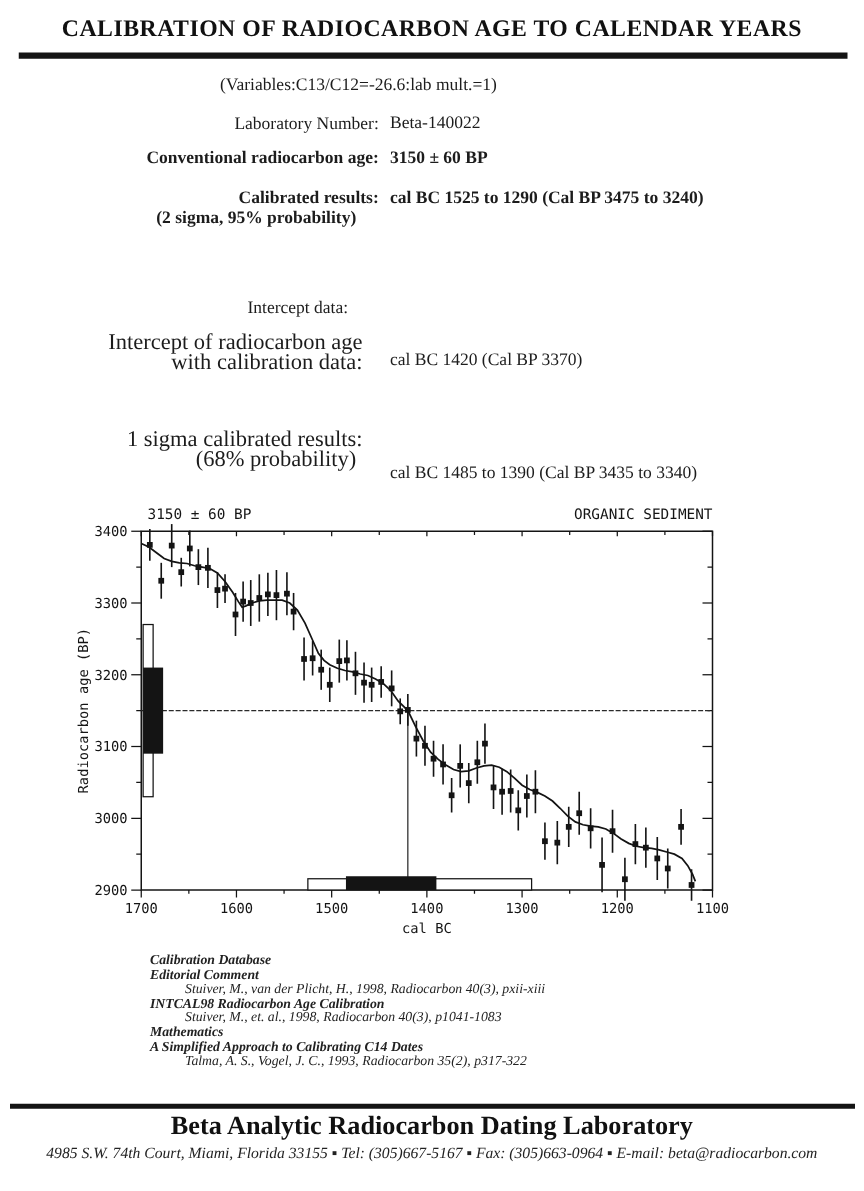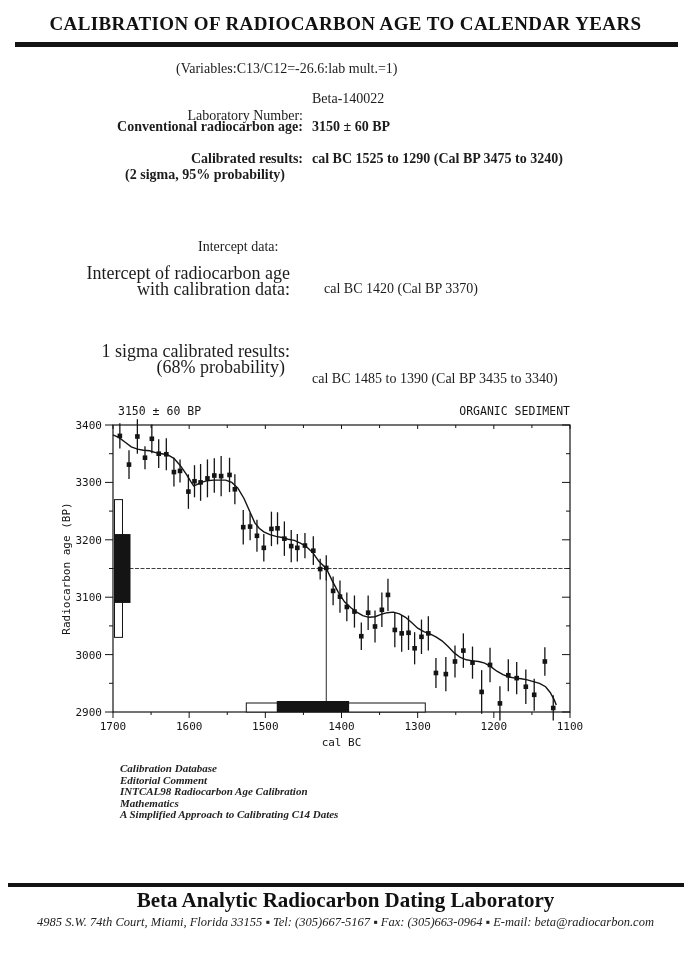--- a/index.html
+++ b/index.html
@@ -27,37 +27,37 @@
   svg text.ttl{font-size:11.5px;}
 </style>
 </head>
 <body>
 
 <div class="abs doc-title">CALIBRATION OF RADIOCARBON AGE TO CALENDAR YEARS</div>
 <div class="abs rule" style="left:15px;top:42px;width:663px;height:5px;"></div>
 
 <div class="abs variables">(Variables:C13/C12=-26.6:lab mult.=1)</div>
 
-<div class="fl" style="top:108px;">Laboratory Number:</div>
+<div class="fl" style="top:92px;">Laboratory Number:</div>
 <div class="fv" style="top:91px;">Beta-140022</div>
 
 <div class="fl bold" style="top:119px;">Conventional radiocarbon age:</div>
 <div class="fv bold" style="top:119px;">3150 ± 60 BP</div>
 
 <div class="fl bold" style="top:151px;">Calibrated results:</div>
 <div class="fl bold sub" style="top:167px;right:406px;">(2 sigma, 95% probability)</div>
 <div class="fv bold" style="top:151px;">cal BC 1525 to 1290 (Cal BP 3475 to 3240)</div>
 
 <div class="abs int-head">Intercept data:</div>
 
 <div class="int-lbl" style="top:265px;">
   <div>Intercept of radiocarbon age</div>
   <div>with calibration data:</div>
 </div>
-<div class="fv" style="top:281px;margin-left:12px;">cal BC 1420  (Cal BP 3370)</div>
+<div class="fv" style="top:281px;">cal BC 1420  (Cal BP 3370)</div>
 
 <div class="int-lbl" style="top:343px;">
   <div>1 sigma calibrated results:</div>
   <div style="padding-right:5px;">(68% probability)</div>
 </div>
 <div class="fv" style="top:343px;margin-top:28px;">cal BC 1485 to 1390 (Cal BP 3435 to 3340)</div>
 
 <svg id="chart-svg" class="abs" style="left:0;top:395px;" width="691" height="352" viewBox="0 0 691 352">
     <rect x="113" y="30" width="457" height="287" fill="none" stroke="#141414" stroke-width="1.2"></rect>
     <g stroke="#141414" stroke-width="1">
@@ -260,20 +260,23 @@
     </g>
     <text x="118" y="20" text-anchor="start" class="ttl">3150 ± 60 BP</text>
     <text x="570" y="20" text-anchor="end" class="ttl">ORGANIC SEDIMENT</text>
     <text x="341.5" y="351" text-anchor="middle">cal BC</text>
     <text x="70" y="173.5" text-anchor="middle" transform="rotate(-90 70 173.5)">Radiocarbon age (BP)</text>
   </svg>
 
 <div class="abs refs">
   <div class="ref-h">Calibration Database</div>
   <div class="ref-h">Editorial Comment</div>
+  <div class="ref-d">Stuiver, M., van der Plicht, H., 1998, Radiocarbon 40(3), pxii-xiii</div>
   <div class="ref-h">INTCAL98 Radiocarbon Age Calibration</div>
+  <div class="ref-d">Stuiver, M., et. al., 1998, Radiocarbon 40(3), p1041-1083</div>
   <div class="ref-h">Mathematics</div>
   <div class="ref-h">A Simplified Approach to Calibrating C14 Dates</div>
+  <div class="ref-d">Talma, A. S., Vogel, J. C., 1993, Radiocarbon 35(2), p317-322</div>
 </div>
 
 <div class="abs rule" style="left:8px;top:883px;width:676px;height:4px;"></div>
 <div class="abs footer-title">Beta Analytic Radiocarbon Dating Laboratory</div>
 <div class="abs footer-addr">4985 S.W. 74th Court, Miami, Florida 33155 ▪ Tel: (305)667-5167 ▪ Fax: (305)663-0964 ▪ E-mail: beta@radiocarbon.com</div>
 
 </body></html>

